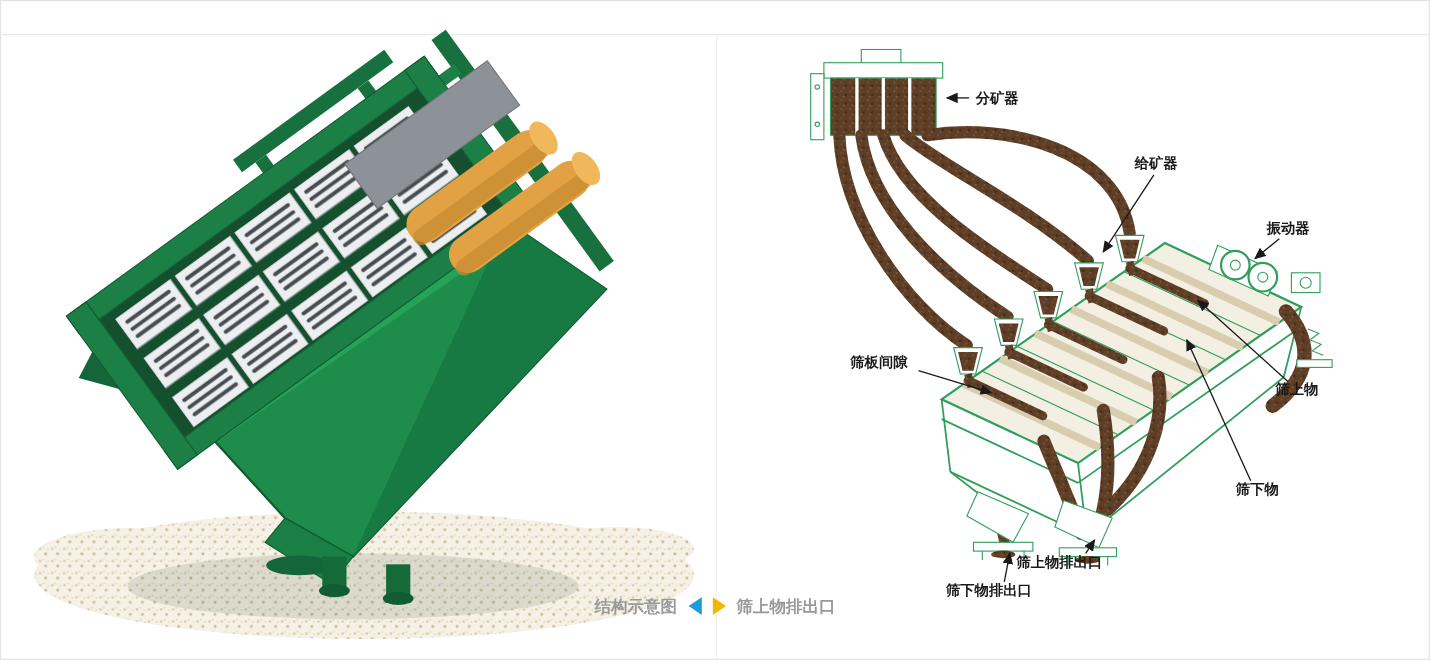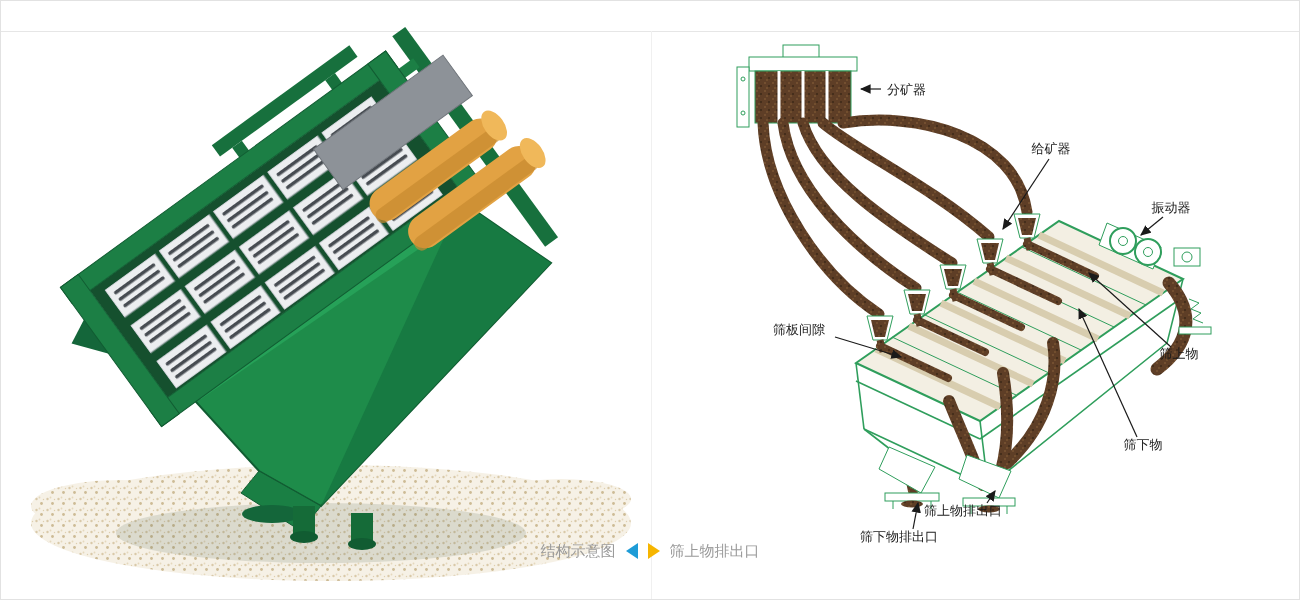--- a/index.html
+++ b/index.html
@@ -1,19 +1,20 @@
 <!DOCTYPE html>
 <html><head>
 <meta charset="utf-8">
 <style>
   html,body{margin:0;padding:0;background:#ffffff;}
   .canvas{
     position:relative;width:1300px;height:600px;background:#ffffff;
     border:1px solid #e2e2e2;box-sizing:border-box;overflow:hidden;
     font-family:"DejaVu Sans","Liberation Sans",sans-serif;
+    font-weight:bold;
   }
   .top-line{position:absolute;top:30px;left:0;right:0;height:1px;background:#e6e6e6;}
   .divider{position:absolute;top:30px;bottom:0;left:650px;width:1px;background:#f0f0f0;}
   .panel{position:absolute;top:0;width:650px;height:600px;}
   .panel-left{left:0;}
   .panel-right{left:650px;}
   svg text{font-size:13px;fill:#1a1a1a;font-family:"DejaVu Sans","Liberation Sans",sans-serif;}
   .footer{
     position:absolute;left:0;top:538px;width:100%;height:24px;
     display:flex;justify-content:center;align-items:center;gap:10px;text-align:center;

